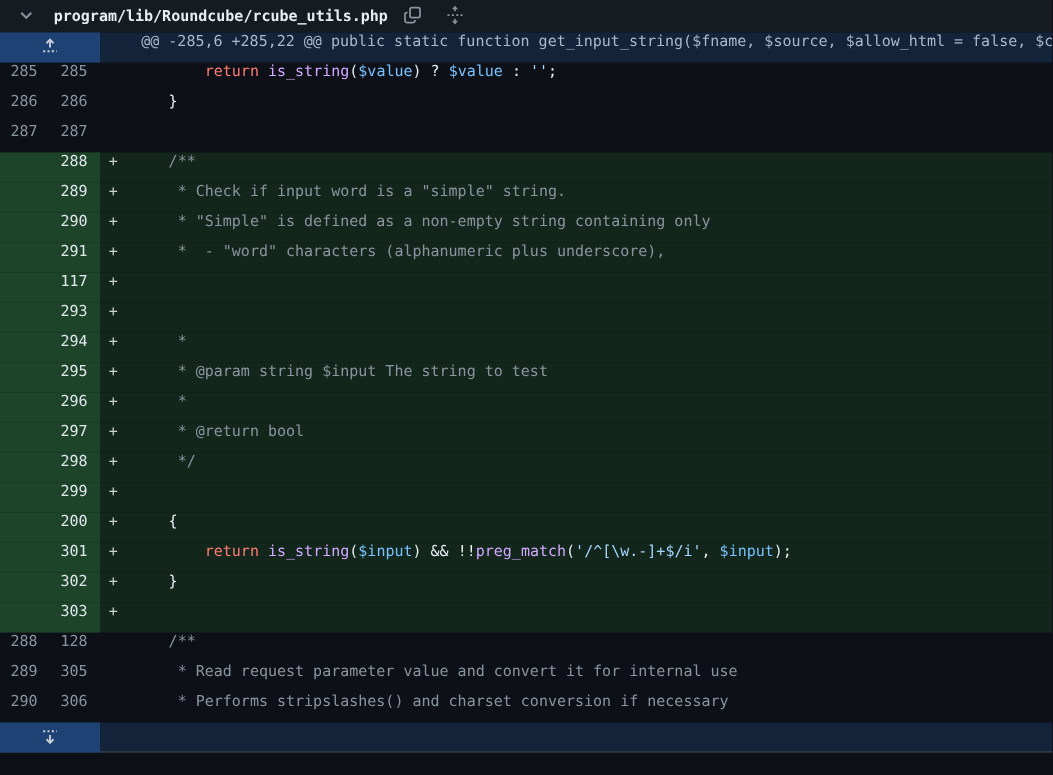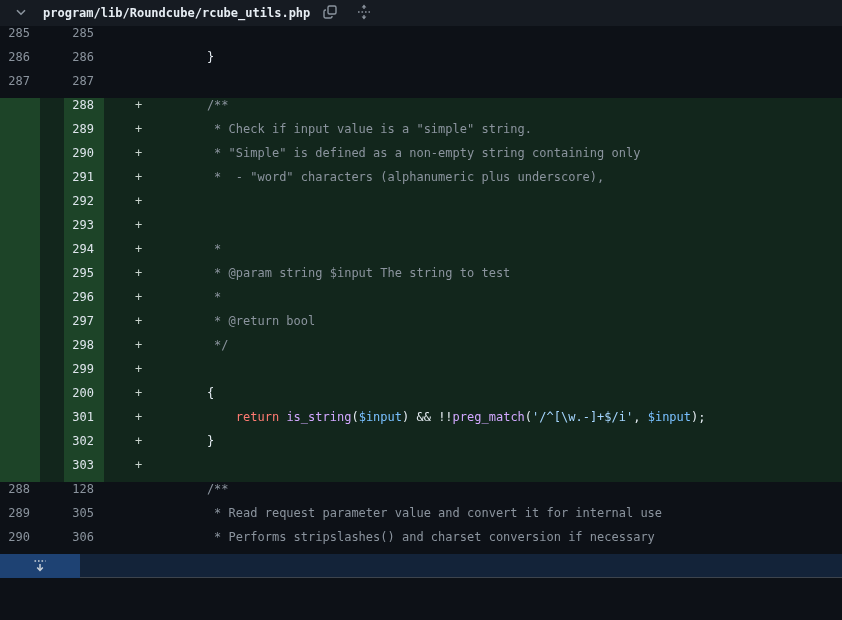--- a/index.html
+++ b/index.html
@@ -20,21 +20,20 @@
     margin-left: 12px; margin-right: 10px;
     font: bold 12px "DejaVu Sans Mono", monospace; color: #e6edf3;
   }
   .icon-btn + .icon-btn { margin-left: 14px; }
 
   
   .drow {
     display: grid; grid-template-columns: 40px 40px 16px 1fr;
     height: 24px; line-height: 24px;
     font: 12px "DejaVu Sans Mono", monospace;
-    gap: 24px;
   }
   .ln { text-align: right; padding-right: 10px; color: #8b949e; }
   .marker { padding-left: 7px; color: #c9d4cd; }
   .code { white-space: pre; overflow: hidden; padding-left: 10px; color: #e6edf3; }
   .drow.add { background: #12261c; }
   .drow.add .ln { background: #1d4428; color: #dfe6ed; }
 
   
   .tp { color: #e6edf3; }
   .tk { color: #ff7b72; }
@@ -87,26 +86,39 @@
           <path d="M8 0.5 L10.4 3.4 H5.6 Z" fill="#8b949e"></path>
           <line x1="8" y1="3" x2="8" y2="5" stroke="#8b949e" stroke-width="1.3"></line>
           <line x1="2" y1="8" x2="14" y2="8" stroke="#8b949e" stroke-width="1.4" stroke-dasharray="1.6 1.9"></line>
           <line x1="8" y1="11" x2="8" y2="13" stroke="#8b949e" stroke-width="1.3"></line>
           <path d="M8 15.5 L10.4 12.6 H5.6 Z" fill="#8b949e"></path>
         </svg>
       </span>
     </button>
   </div>
 
+  <div class="hunk-row">
+    <button class="expand-btn">
+      <span>
+        <svg width="16" height="16" viewBox="0 0 16 16">
+          <line x1="8" y1="3" x2="8" y2="9" stroke="#c9d1d9" stroke-width="1.5"></line>
+          <path d="M5.2 5.6 L8 2.7 L10.8 5.6" fill="none" stroke="#c9d1d9" stroke-width="1.5"></path>
+          <line x1="2.5" y1="12" x2="13.5" y2="12" stroke="#c9d1d9" stroke-width="1.5" stroke-dasharray="1.6 1.9"></line>
+        </svg>
+      </span>
+    </button>
+    <div class="hunk-text">@@ -285,6 +285,22 @@ public static function get_input_string($fname, $source, $allow_html = false, $c</div>
+  </div>
 
   <div>
       <div class="drow context">
         <span class="ln">285</span>
         <span class="ln">285</span>
         <span class="marker"></span>
+        <span class="code"><span class="tp">        </span><span class="tk">return</span><span class="tp"> </span><span class="tf">is_string</span><span class="tp">(</span><span class="tv">$value</span><span class="tp">) ? </span><span class="tv">$value</span><span class="tp"> : </span><span class="ts">''</span><span class="tp">;</span></span>
       </div>
       <div class="drow context">
         <span class="ln">286</span>
         <span class="ln">286</span>
         <span class="marker"></span>
         <span class="code"><span class="tp">    }</span></span>
       </div>
       <div class="drow context">
         <span class="ln">287</span>
         <span class="ln">287</span>
@@ -116,37 +128,37 @@
       <div class="drow add">
         <span class="ln"></span>
         <span class="ln">288</span>
         <span class="marker">+</span>
         <span class="code"><span class="tc">    /**</span></span>
       </div>
       <div class="drow add">
         <span class="ln"></span>
         <span class="ln">289</span>
         <span class="marker">+</span>
-        <span class="code"><span class="tc">     * Check if input value is a "simple" string.</span></span>
+        <span class="code"><span class="tc">     * Check if input word is a "simple" string.</span></span>
       </div>
       <div class="drow add">
         <span class="ln"></span>
         <span class="ln">290</span>
         <span class="marker">+</span>
         <span class="code"><span class="tc">     * "Simple" is defined as a non-empty string containing only</span></span>
       </div>
       <div class="drow add">
         <span class="ln"></span>
         <span class="ln">291</span>
         <span class="marker">+</span>
         <span class="code"><span class="tc">     *  - "word" characters (alphanumeric plus underscore),</span></span>
       </div>
       <div class="drow add">
         <span class="ln"></span>
-        <span class="ln">292</span>
+        <span class="ln">117</span>
         <span class="marker">+</span>
       </div>
       <div class="drow add">
         <span class="ln"></span>
         <span class="ln">293</span>
         <span class="marker">+</span>
       </div>
       <div class="drow add">
         <span class="ln"></span>
         <span class="ln">294</span>

